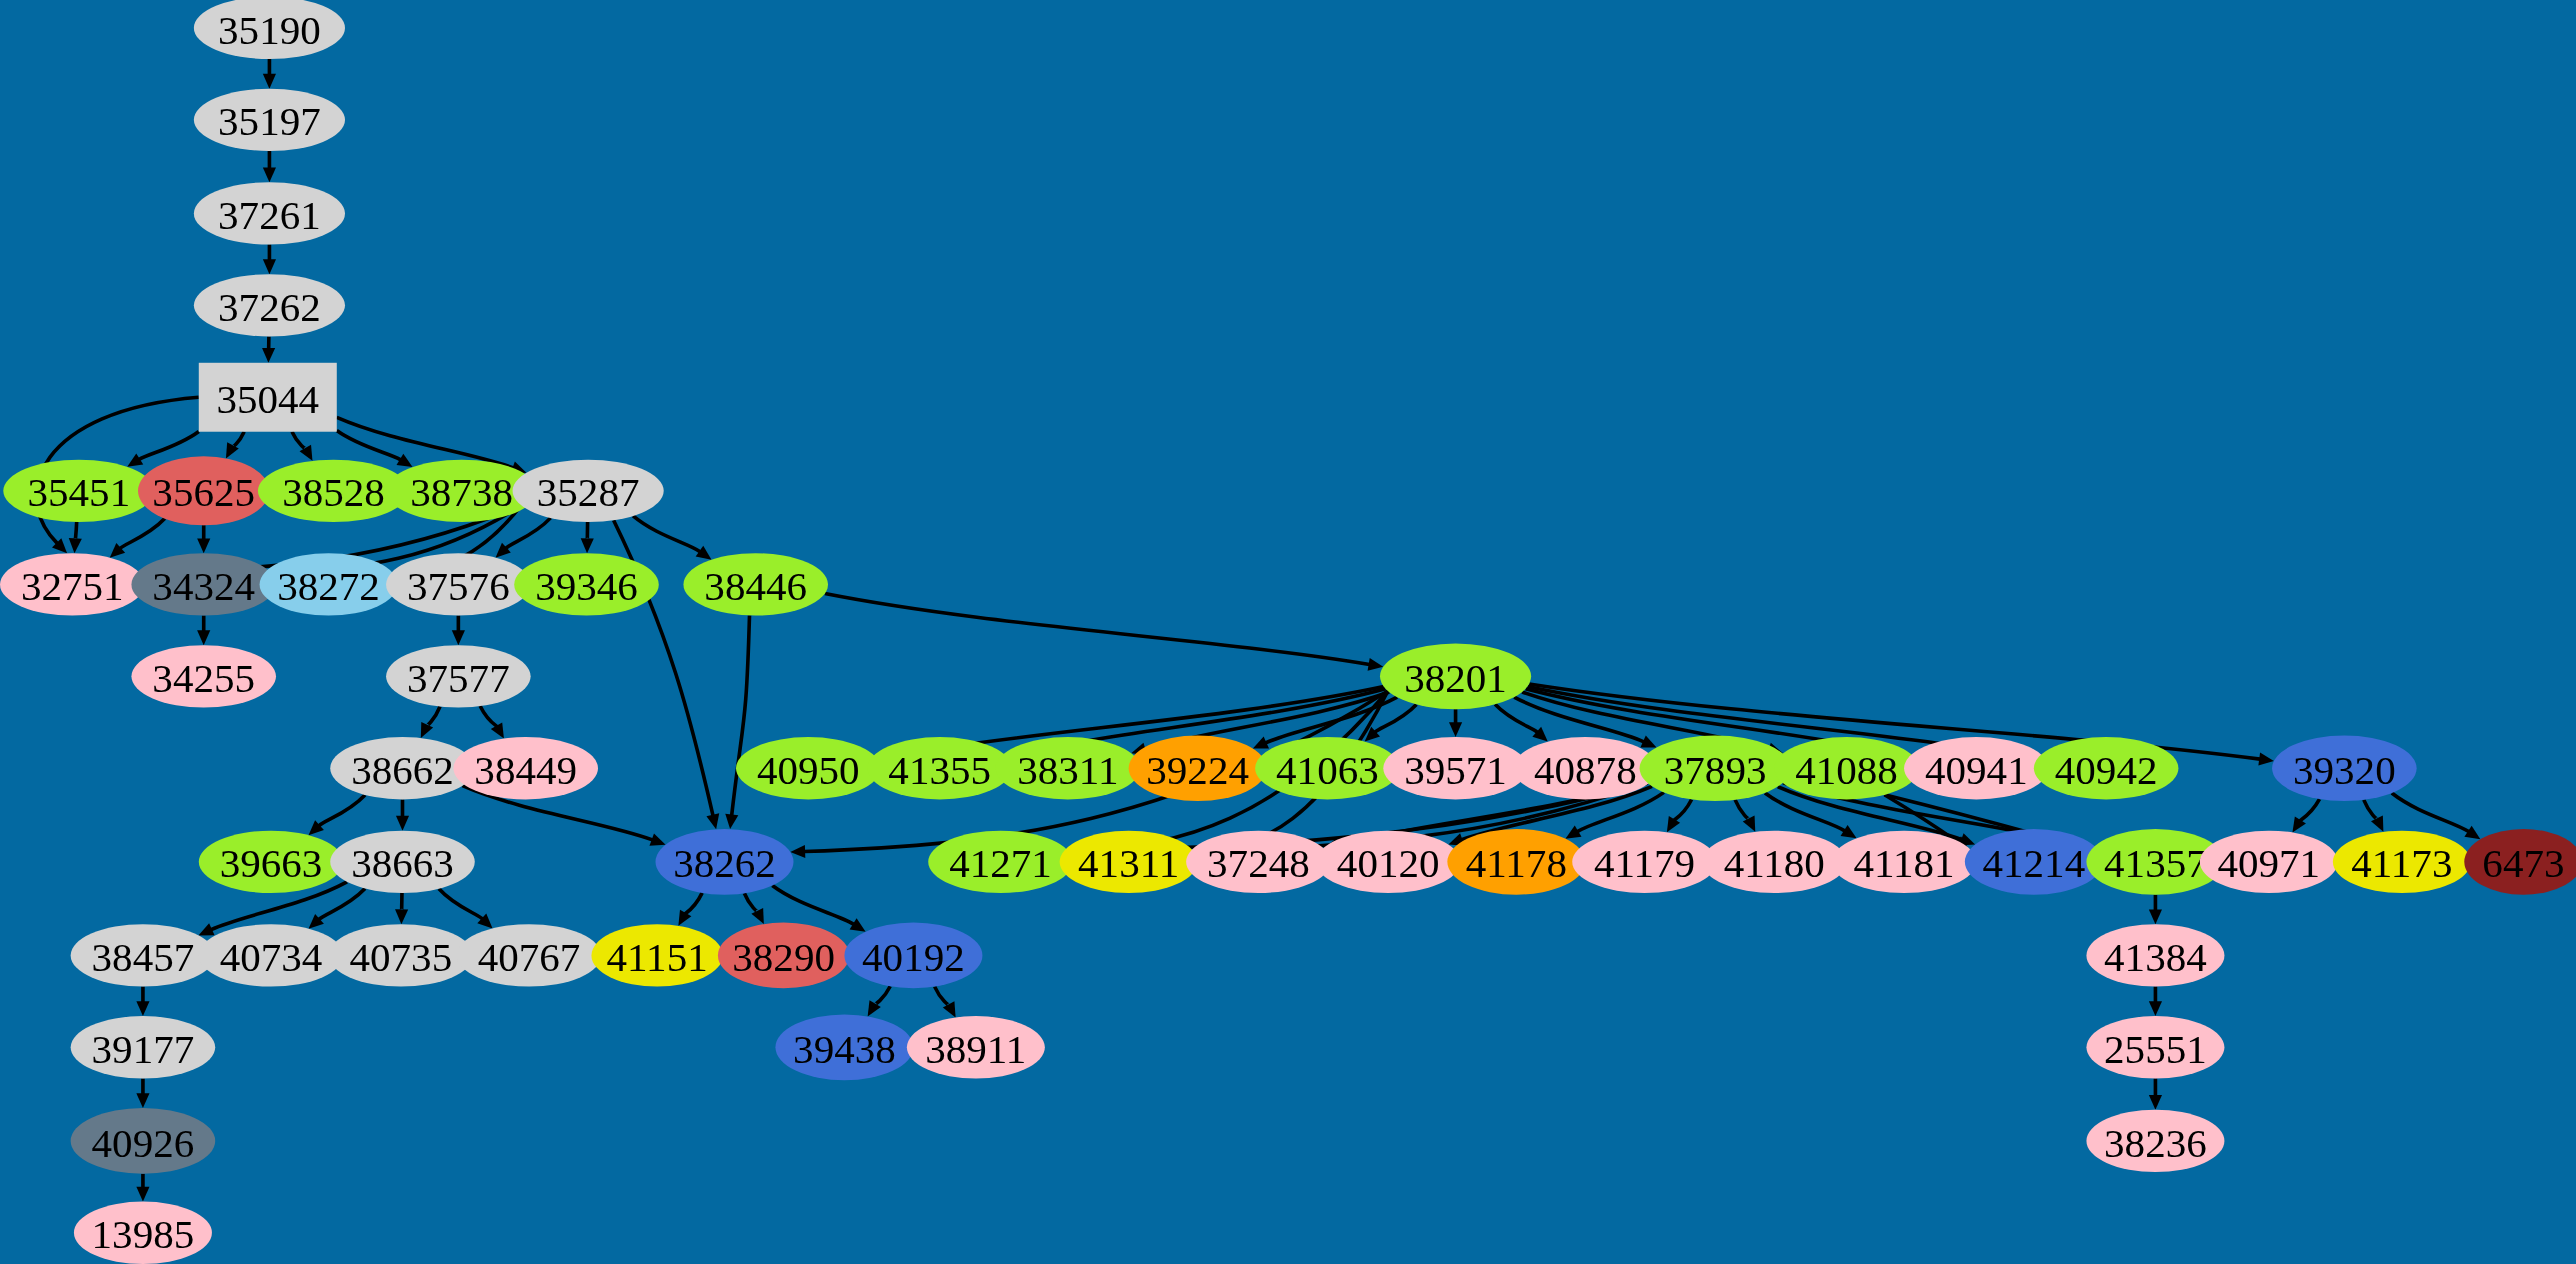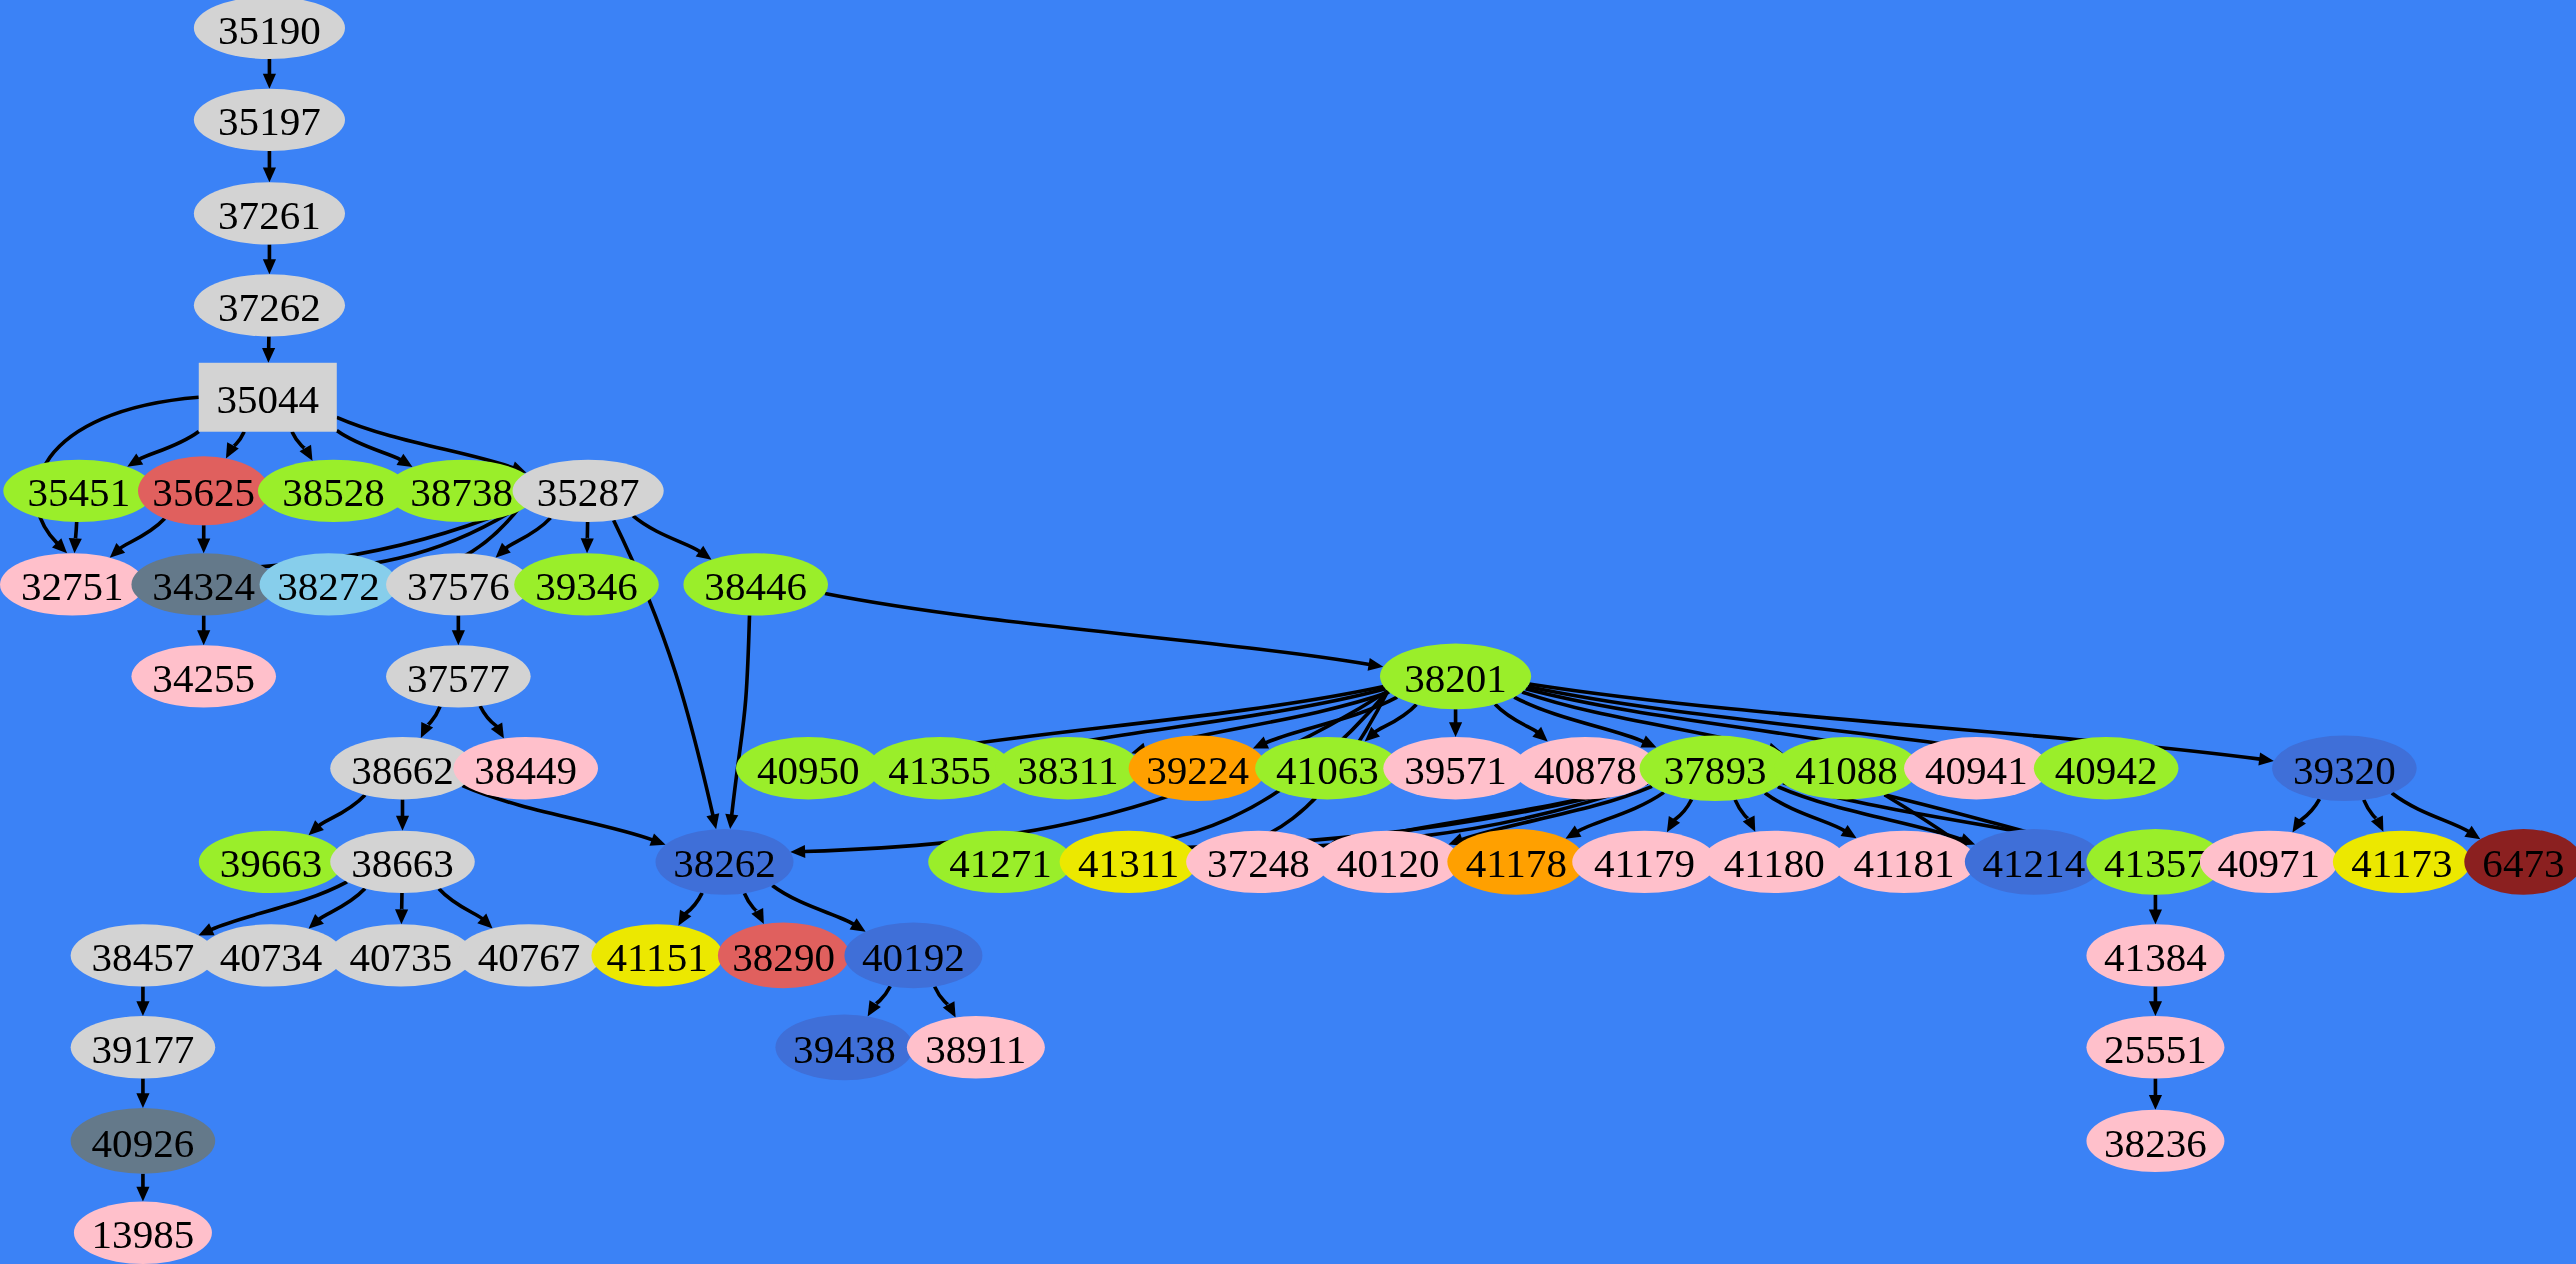--- a/index.html
+++ b/index.html
@@ -4,21 +4,21 @@
 <style>
   html, body {
     margin: 0;
     padding: 0;
     background: #ffffff;
   }
   #graph-root {
     position: relative;
     width: 2576px;
     height: 1264px;
-    background: #3b82f6;
+    background: #0369a1;
     font-family: "Liberation Serif", "DejaVu Serif", serif;
     overflow: hidden;
   }
   svg#graph-canvas {
     display: block;
     width: 2576px;
     height: 1264px;
   }
   .node-label {
     font-family: "Liberation Serif", "DejaVu Serif", serif;

